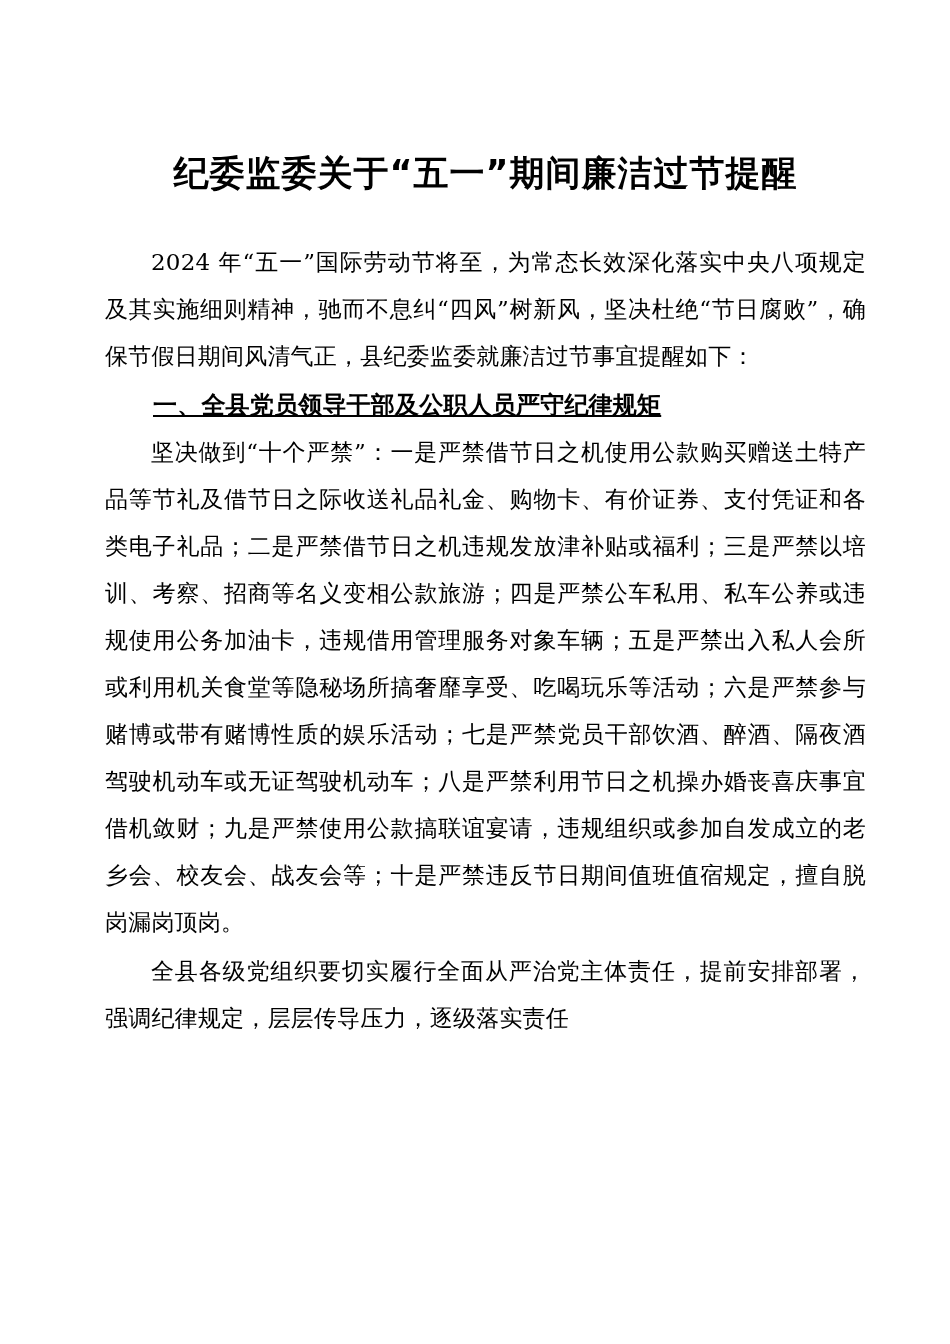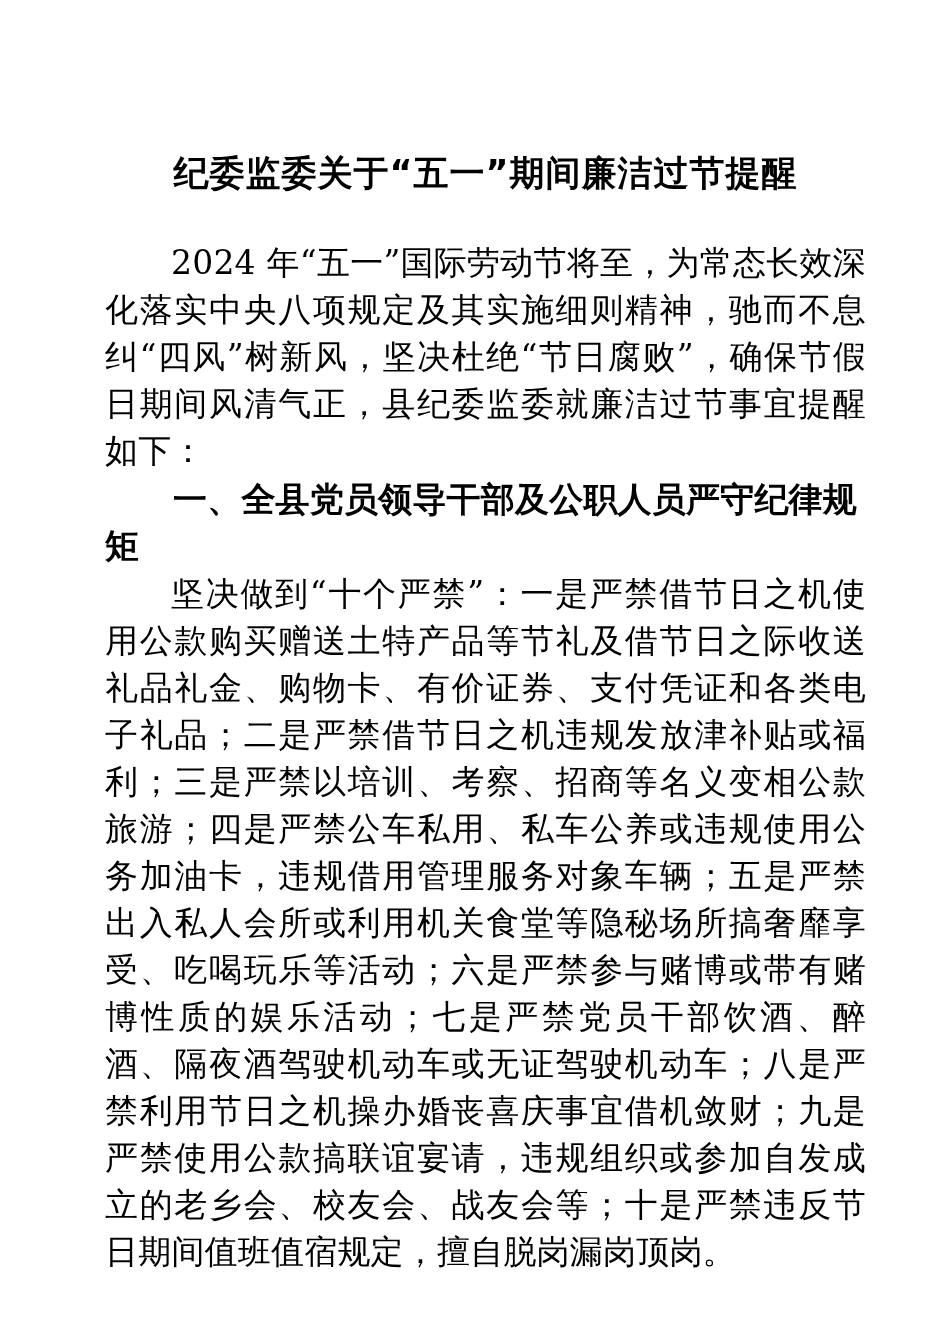--- a/index.html
+++ b/index.html
@@ -26,44 +26,46 @@
     font-weight: bold;
     font-size: 35px;
     line-height: 1.35;
     text-align: center;
     letter-spacing: 1px;
     margin: 0 0 42px 0;
     color: #000;
   }
   .para {
     font-family: "DejaVu Serif", "Liberation Serif", serif;
-    font-size: 33px;
+    font-size: 23px;
     line-height: 47px;
     text-align: justify;
     text-justify: inter-ideograph;
     text-indent: 2em;
     margin: 0 0 2px 0;
     letter-spacing: 0.2px;
   }
   .heading {
     font-family: "DejaVu Sans", "Liberation Sans", sans-serif;
     font-weight: bold;
-    font-size: 34px;
+    font-size: 24px;
     line-height: 47px;
     text-indent: 2em;
     margin: 0;
     letter-spacing: 0.2px;
+    text-decoration: underline;
   }
 </style>
 </head>
 <body>
 
 <div class="page">
   <h1 class="doc-title">纪委监委关于“五一”期间廉洁过节提醒</h1>
 
   <p class="para">2024 年“五一”国际劳动节将至，为常态长效深化落实中央八项规定及其实施细则精神，驰而不息纠“四风”树新风，坚决杜绝“节日腐败”，确保节假日期间风清气正，县纪委监委就廉洁过节事宜提醒如下：</p>
 
   <p class="heading">一、全县党员领导干部及公职人员严守纪律规矩</p>
 
   <p class="para">坚决做到“十个严禁”：一是严禁借节日之机使用公款购买赠送土特产品等节礼及借节日之际收送礼品礼金、购物卡、有价证券、支付凭证和各类电子礼品；二是严禁借节日之机违规发放津补贴或福利；三是严禁以培训、考察、招商等名义变相公款旅游；四是严禁公车私用、私车公养或违规使用公务加油卡，违规借用管理服务对象车辆；五是严禁出入私人会所或利用机关食堂等隐秘场所搞奢靡享受、吃喝玩乐等活动；六是严禁参与赌博或带有赌博性质的娱乐活动；七是严禁党员干部饮酒、醉酒、隔夜酒驾驶机动车或无证驾驶机动车；八是严禁利用节日之机操办婚丧喜庆事宜借机敛财；九是严禁使用公款搞联谊宴请，违规组织或参加自发成立的老乡会、校友会、战友会等；十是严禁违反节日期间值班值宿规定，擅自脱岗漏岗顶岗。</p>
 
 
+  <p class="para">全县各级党组织要切实履行全面从严治党主体责任，提前安排部署，强调纪律规定，层层传导压力，逐级落实责任</p>
 </div>
 
 </body></html>

